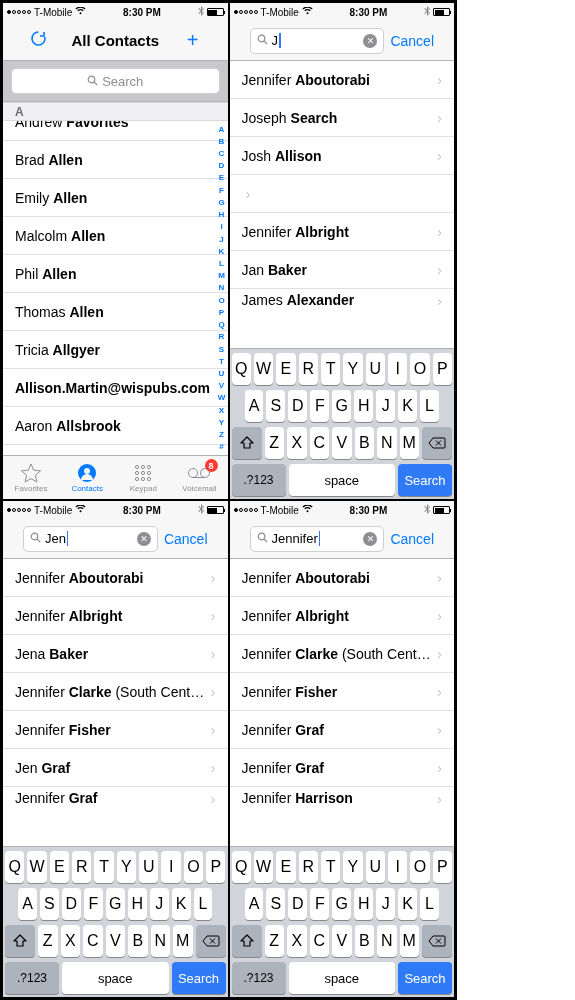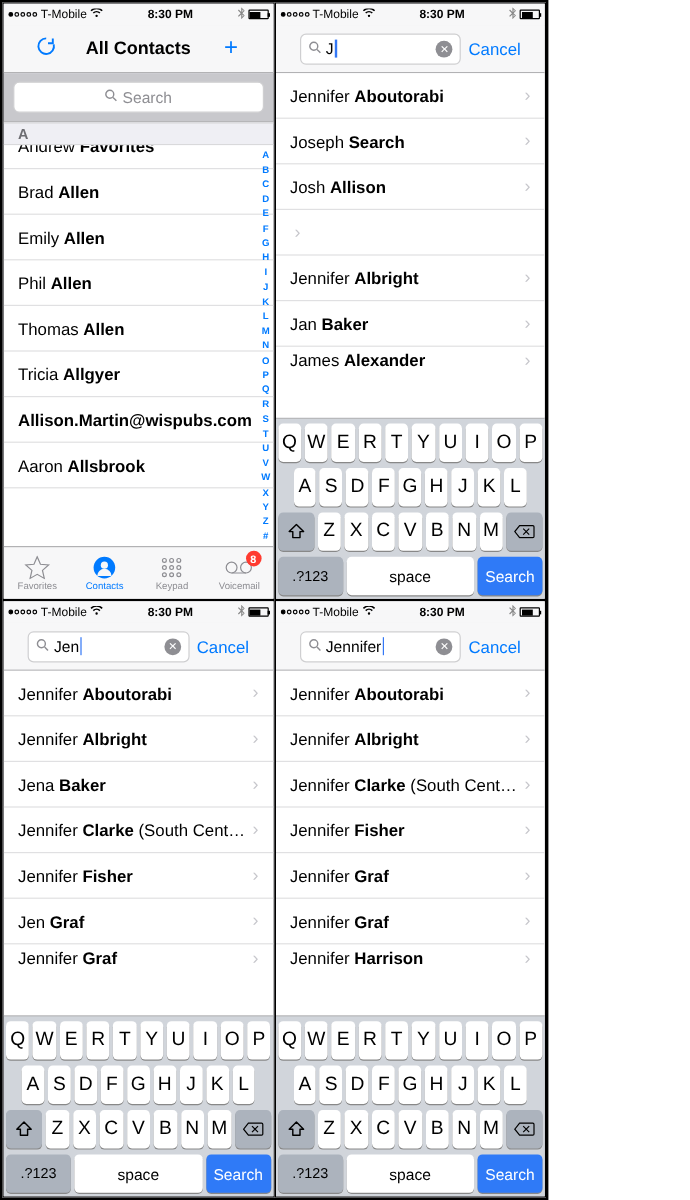--- a/index.html
+++ b/index.html
@@ -128,20 +128,24 @@
       <div class="row cut-top">
     <span class="name">Andrew <b>Favorites</b></span>
 
   </div>
         <div class="row">
     <span class="name">Brad <b>Allen</b></span>
 
   </div>
         <div class="row">
     <span class="name">Emily <b>Allen</b></span>
+
+  </div>
+        <div class="row">
+    <span class="name">Malcolm <b>Allen</b></span>
 
   </div>
         <div class="row">
     <span class="name">Phil <b>Allen</b></span>
 
   </div>
         <div class="row">
     <span class="name">Thomas <b>Allen</b></span>
 
   </div>

